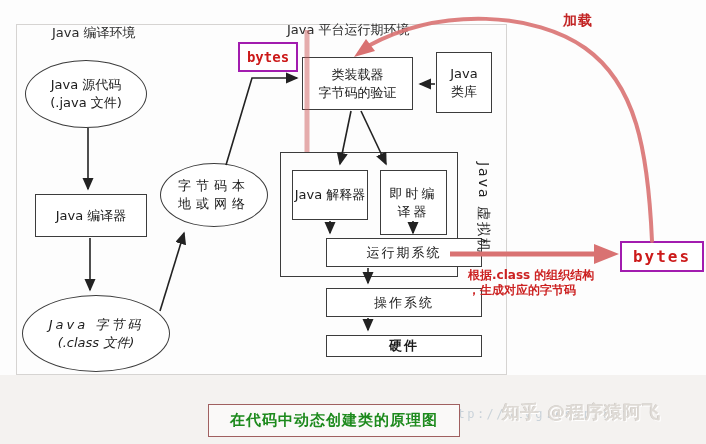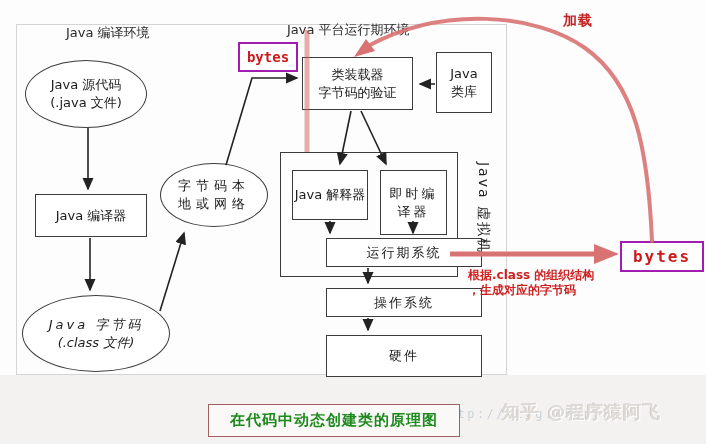--- a/index.html
+++ b/index.html
@@ -70,21 +70,21 @@
   svg.overlay{position:absolute;left:0;top:0;z-index:5;pointer-events:none;}
 </style>
 </head>
 <body>
 
 <div class="canvas">
 
   <div class="strip"></div>
   <div class="frame"></div>
 
-  <div class="lbl" style="left:66px;top:24px;">Java 编译环境</div>
+  <div class="lbl" style="left:52px;top:24px;">Java 编译环境</div>
   <div class="lbl" style="left:287px;top:21px;">Java 平台运行期环境</div>
 
   <div class="node ellipse" style="left:25px;top:60px;width:122px;height:68px;">
     <span>Java 源代码</span>
     <span>(.java 文件)</span>
   </div>
 
   <div class="node" style="left:35px;top:194px;width:112px;height:43px;">
     <span>Java 编译器</span>
   </div>
@@ -123,21 +123,21 @@
   </div>
 
   <div class="node sp2" style="left:290px;top:238px;width:156px;height:29px;">
     <span>运行期系统</span>
   </div>
 
   <div class="node sp2" style="left:290px;top:288px;width:156px;height:29px;">
     <span>操作系统</span>
   </div>
 
-  <div class="node sp2" style="left:290px;top:335px;width:156px;height:42px;">
+  <div class="node sp2" style="left:290px;top:335px;width:156px;height:22px;font-weight:bold;">
     <span>硬件</span>
   </div>
 
   <div class="jvm-label">Java 虚拟机</div>
 
   <div class="load-lbl">加载</div>
 
   <div class="bytes-box" style="left:620px;top:241px;width:84px;height:31px;font-size:16px;letter-spacing:2px;">
     <span>bytes</span>
   </div>

